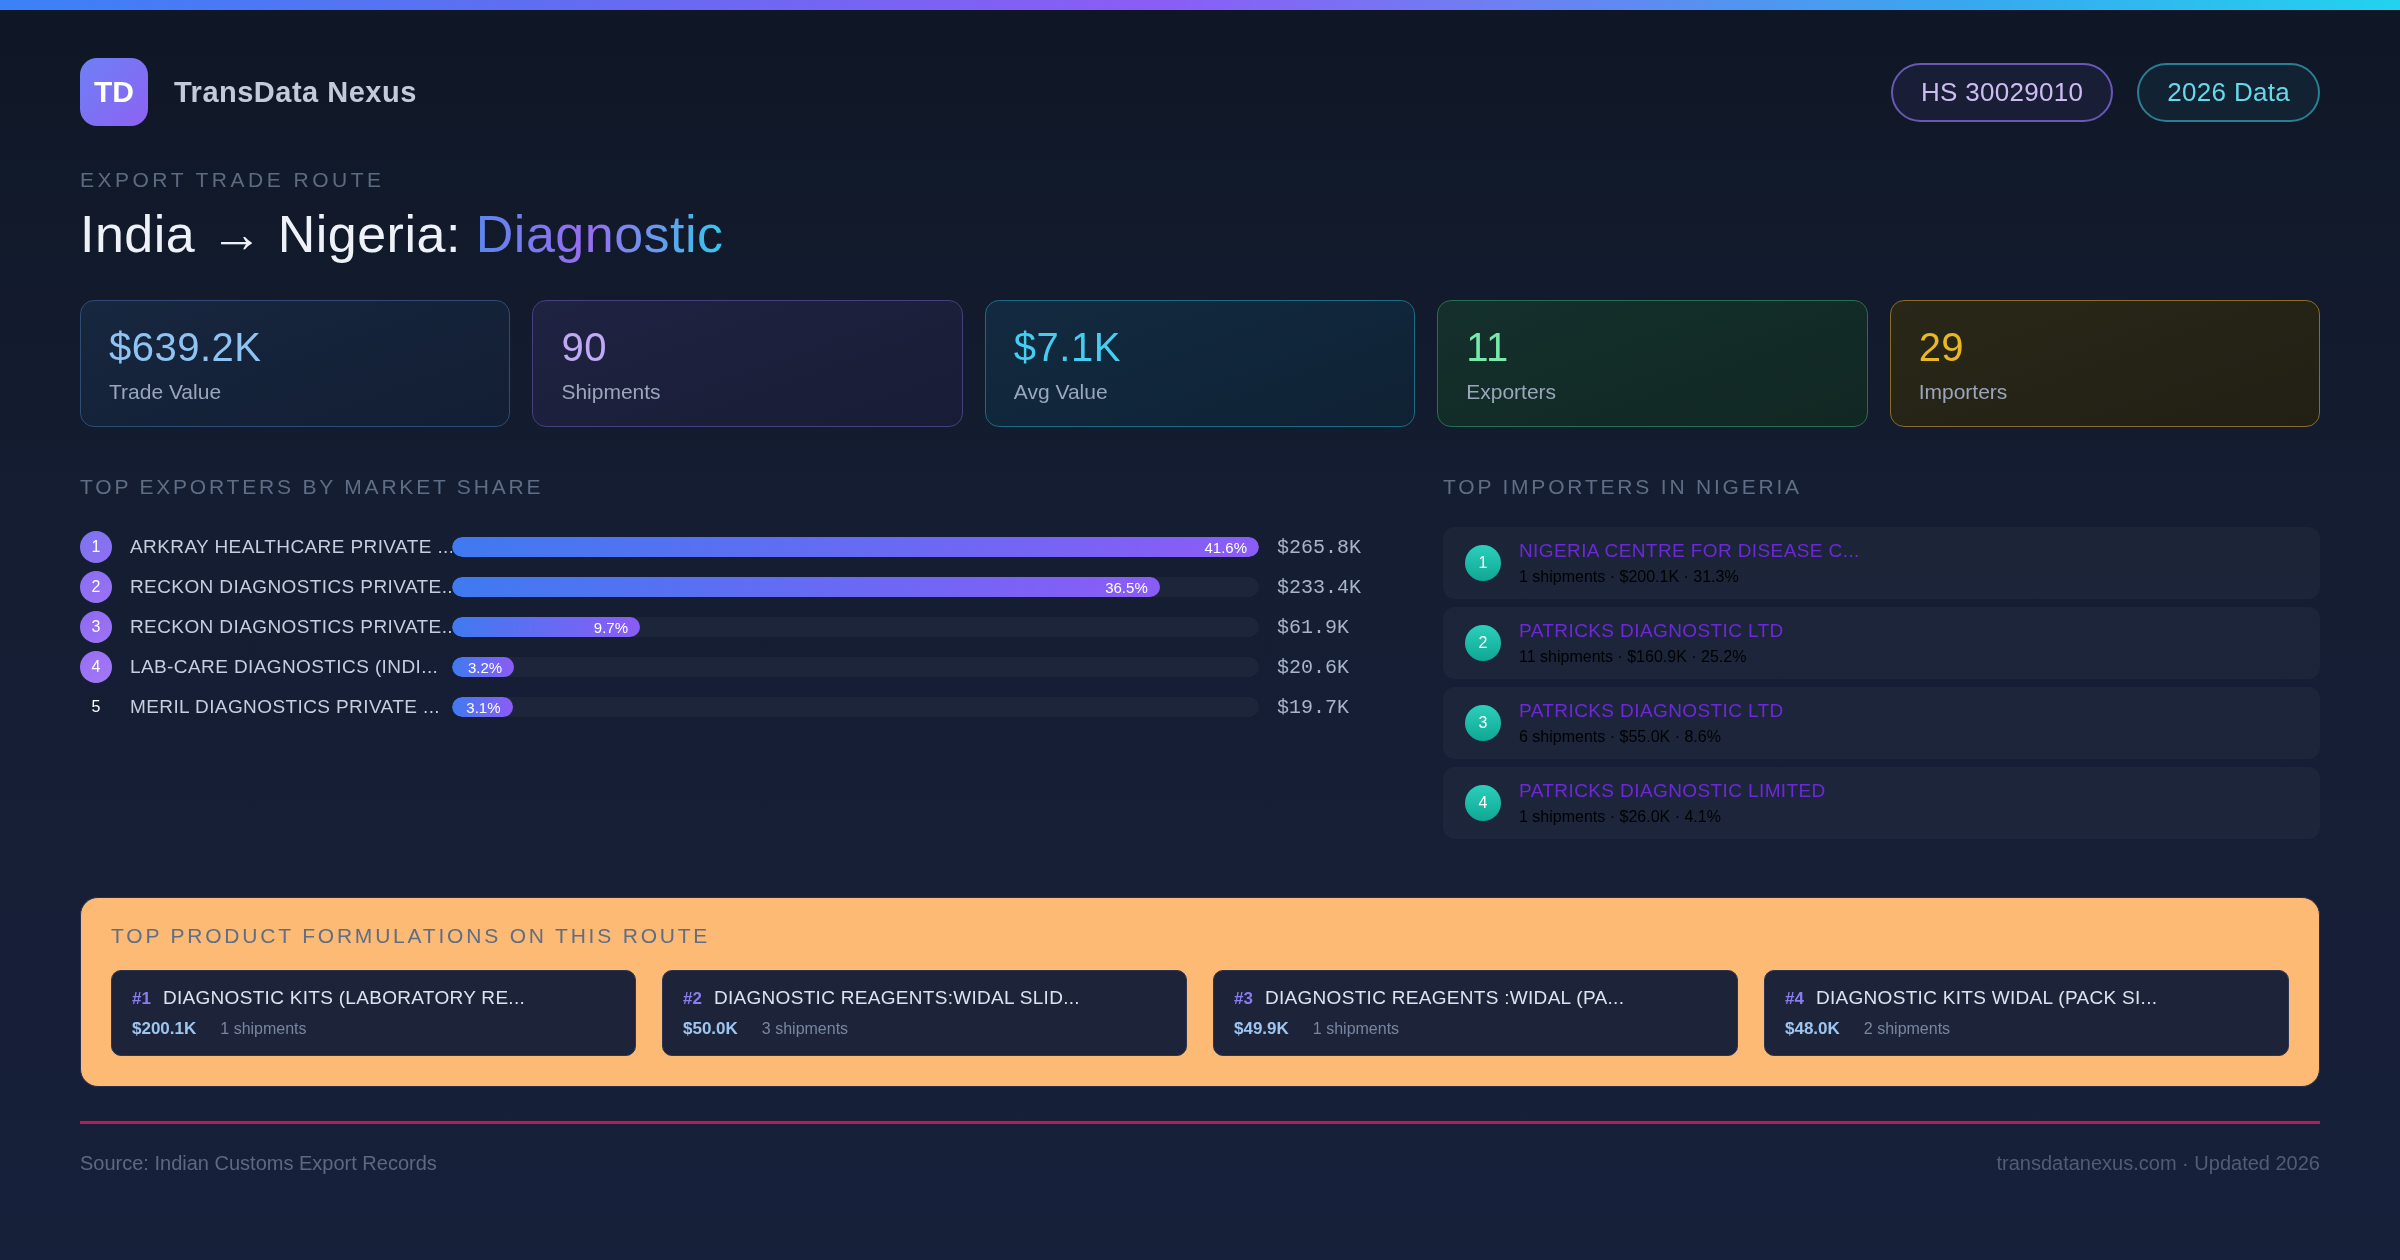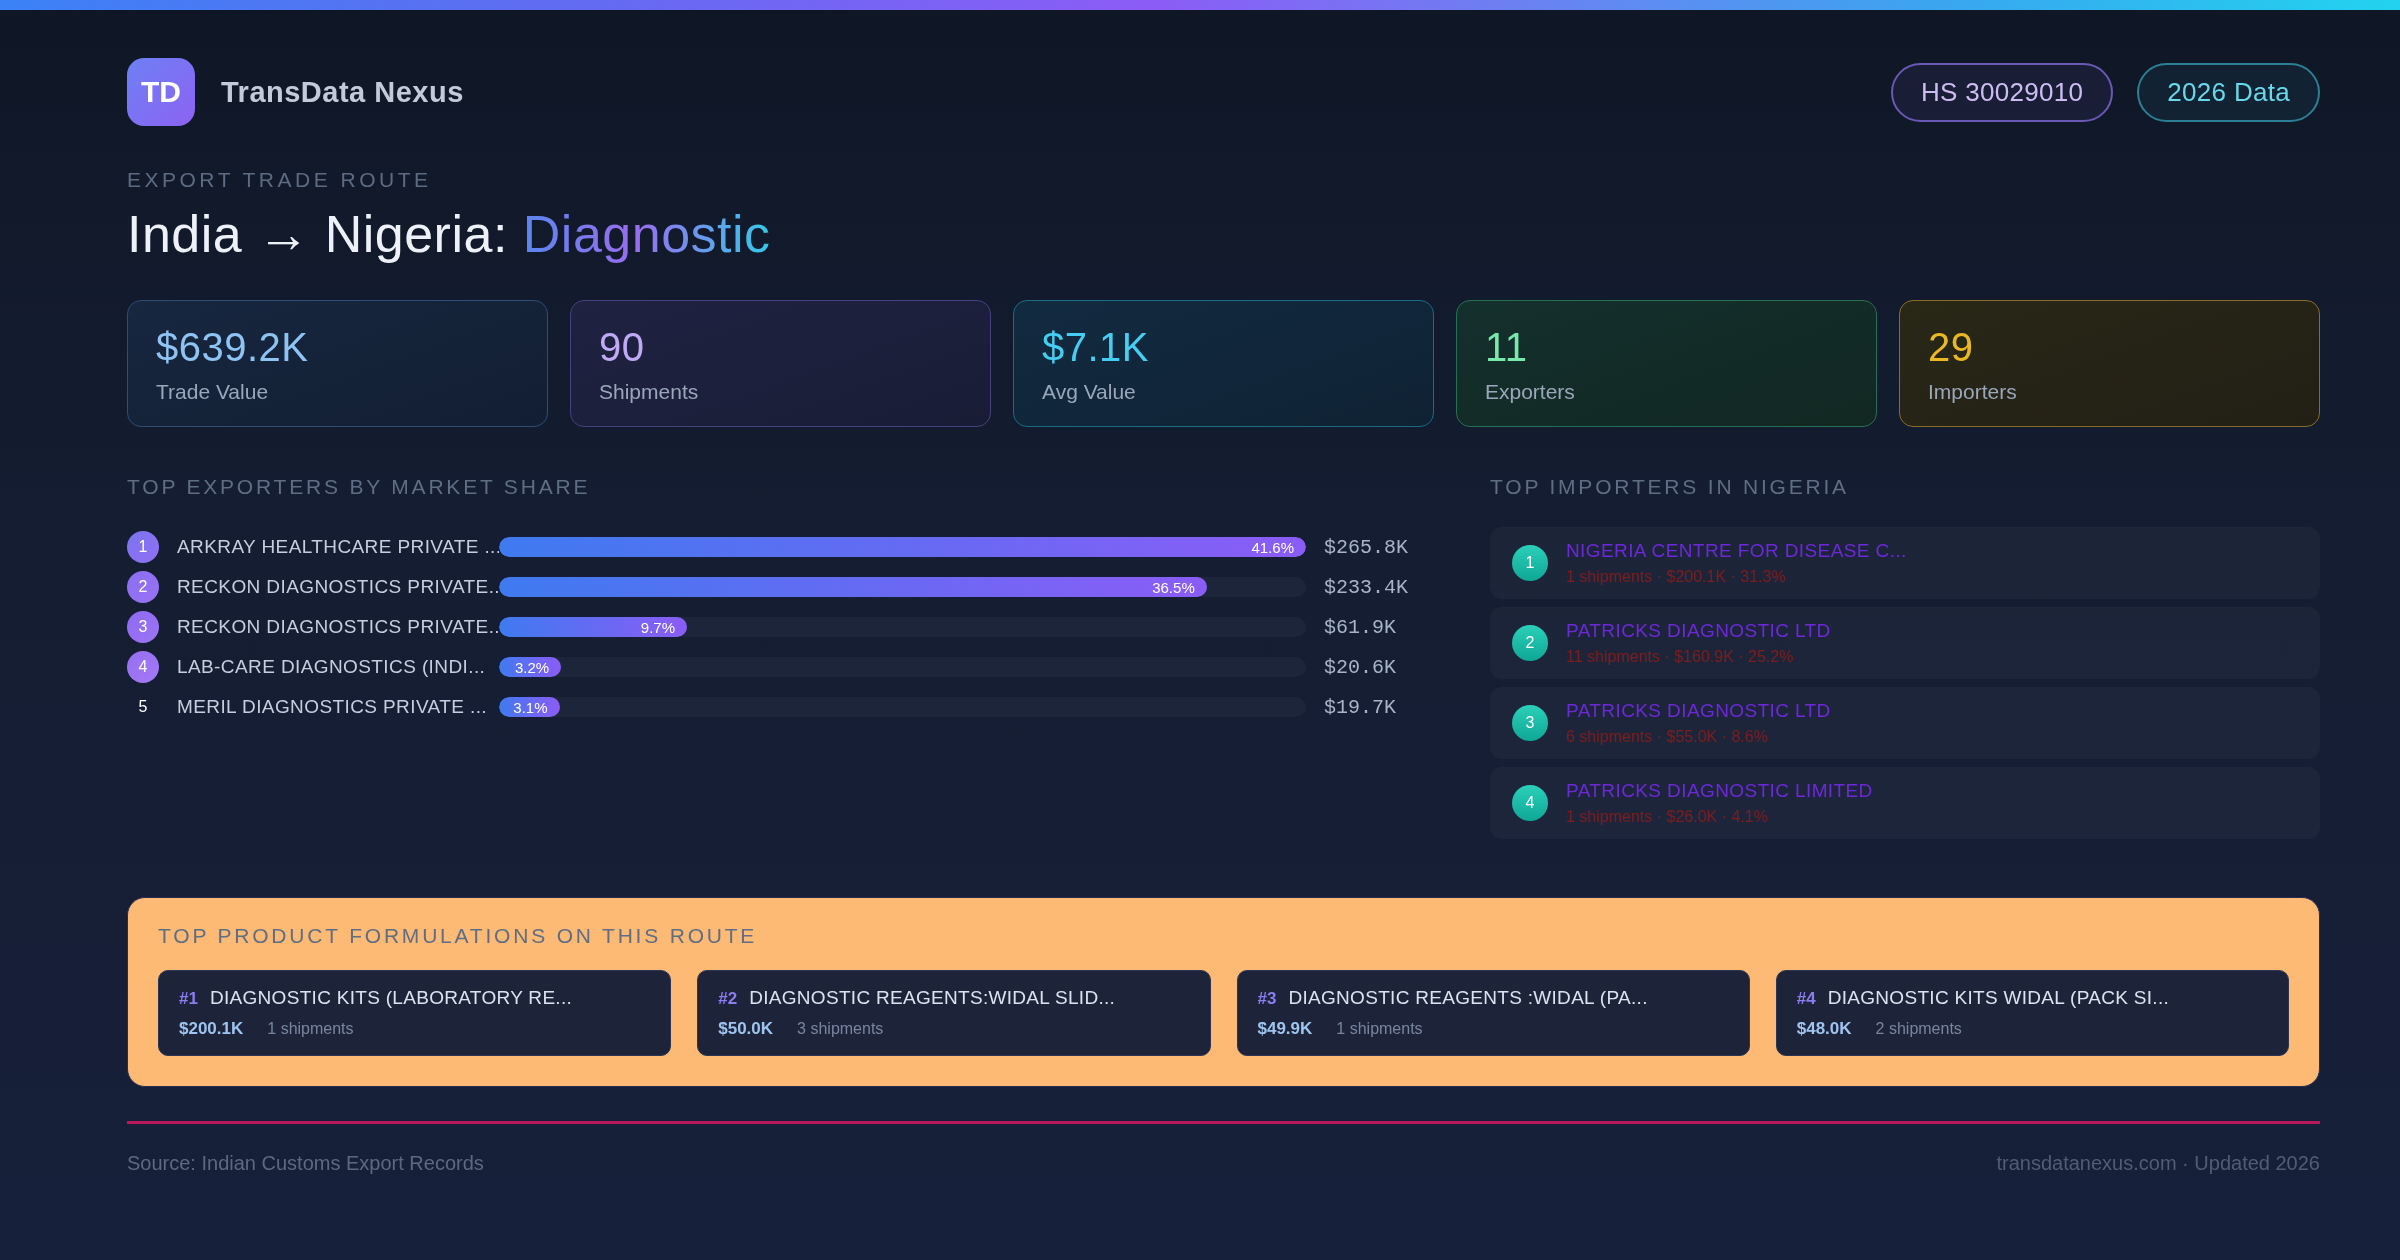--- a/index.html
+++ b/index.html
@@ -6,21 +6,21 @@
   html,body { width:2400px; height:1260px; overflow:hidden; }
   body {
     font-family:"Liberation Sans", sans-serif;
     background:linear-gradient(180deg,#0f1726 0%, #141d31 40%, #17203a 100%);
     color:#e8edf5;
   }
   .accent-bar {
     height:10px; width:100%;
     background:linear-gradient(90deg,#3b82f6 0%,#5f6df2 22%,#8b5cf6 48%,#6f7ef2 62%,#38a8f0 82%,#22d3ee 100%);
   }
-  .page { padding:0 80px;margin-left:47px; }
+  .page { padding:0 80px; }
 
   
   .header { display:flex; align-items:center; justify-content:space-between; margin-top:48px; }
   .brand { display:flex; align-items:center; gap:26px; cursor:pointer; }
   .logo {
     width:68px; height:68px; border-radius:17px;
     background:linear-gradient(135deg,#6d80f5 0%,#8d62f2 100%);
     display:flex; align-items:center; justify-content:center;
     font-size:30px; font-weight:700; color:#ffffff;
   }
@@ -95,21 +95,21 @@
     background:rgba(255,255,255,0.035);
     border-radius:12px; padding:13px 22px; margin-bottom:8px;
   }
   .imp-circle {
     width:36px; height:36px; border-radius:50%; flex:0 0 36px;
     background:linear-gradient(180deg,#2bd0ba,#0fa795);
     display:flex; align-items:center; justify-content:center;
     font-size:16px; color:#ffffff;
   }
   .imp-name { font-size:19px; color:#6d28d9; letter-spacing:0.4px; white-space:nowrap; }
-  .imp-meta { margin-top:6px; font-size:16px; color:#7f1d1d; }
+  .imp-meta { margin-top:6px; font-size:16px; color:#000000; }
 
   
   .products {
     margin-top:50px;
     background:#fdba74;
     border:1.5px solid #272e4f; border-radius:18px;
     padding:26px 30px 30px;
   }
   .products .section-heading { margin-bottom:22px; }
   .prod-cards { display:flex; gap:26px; }

